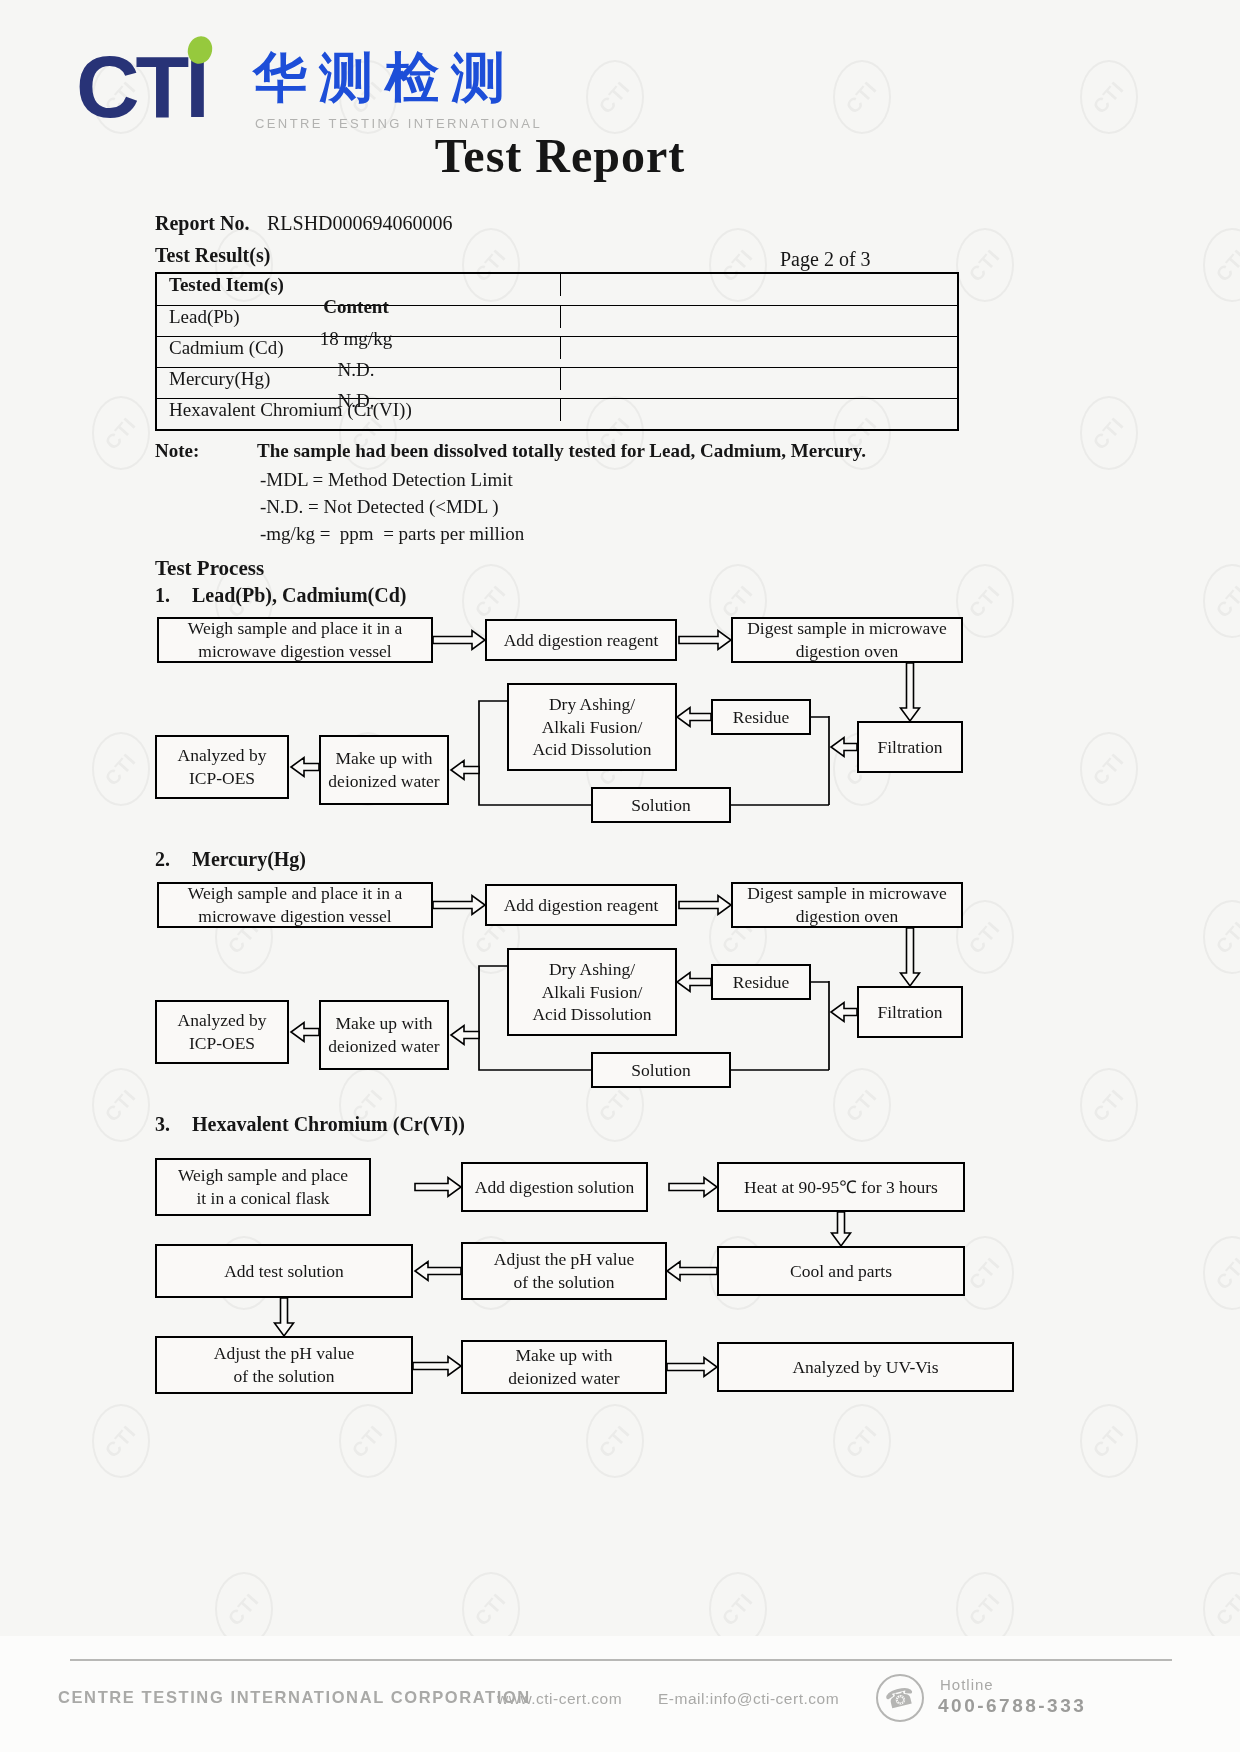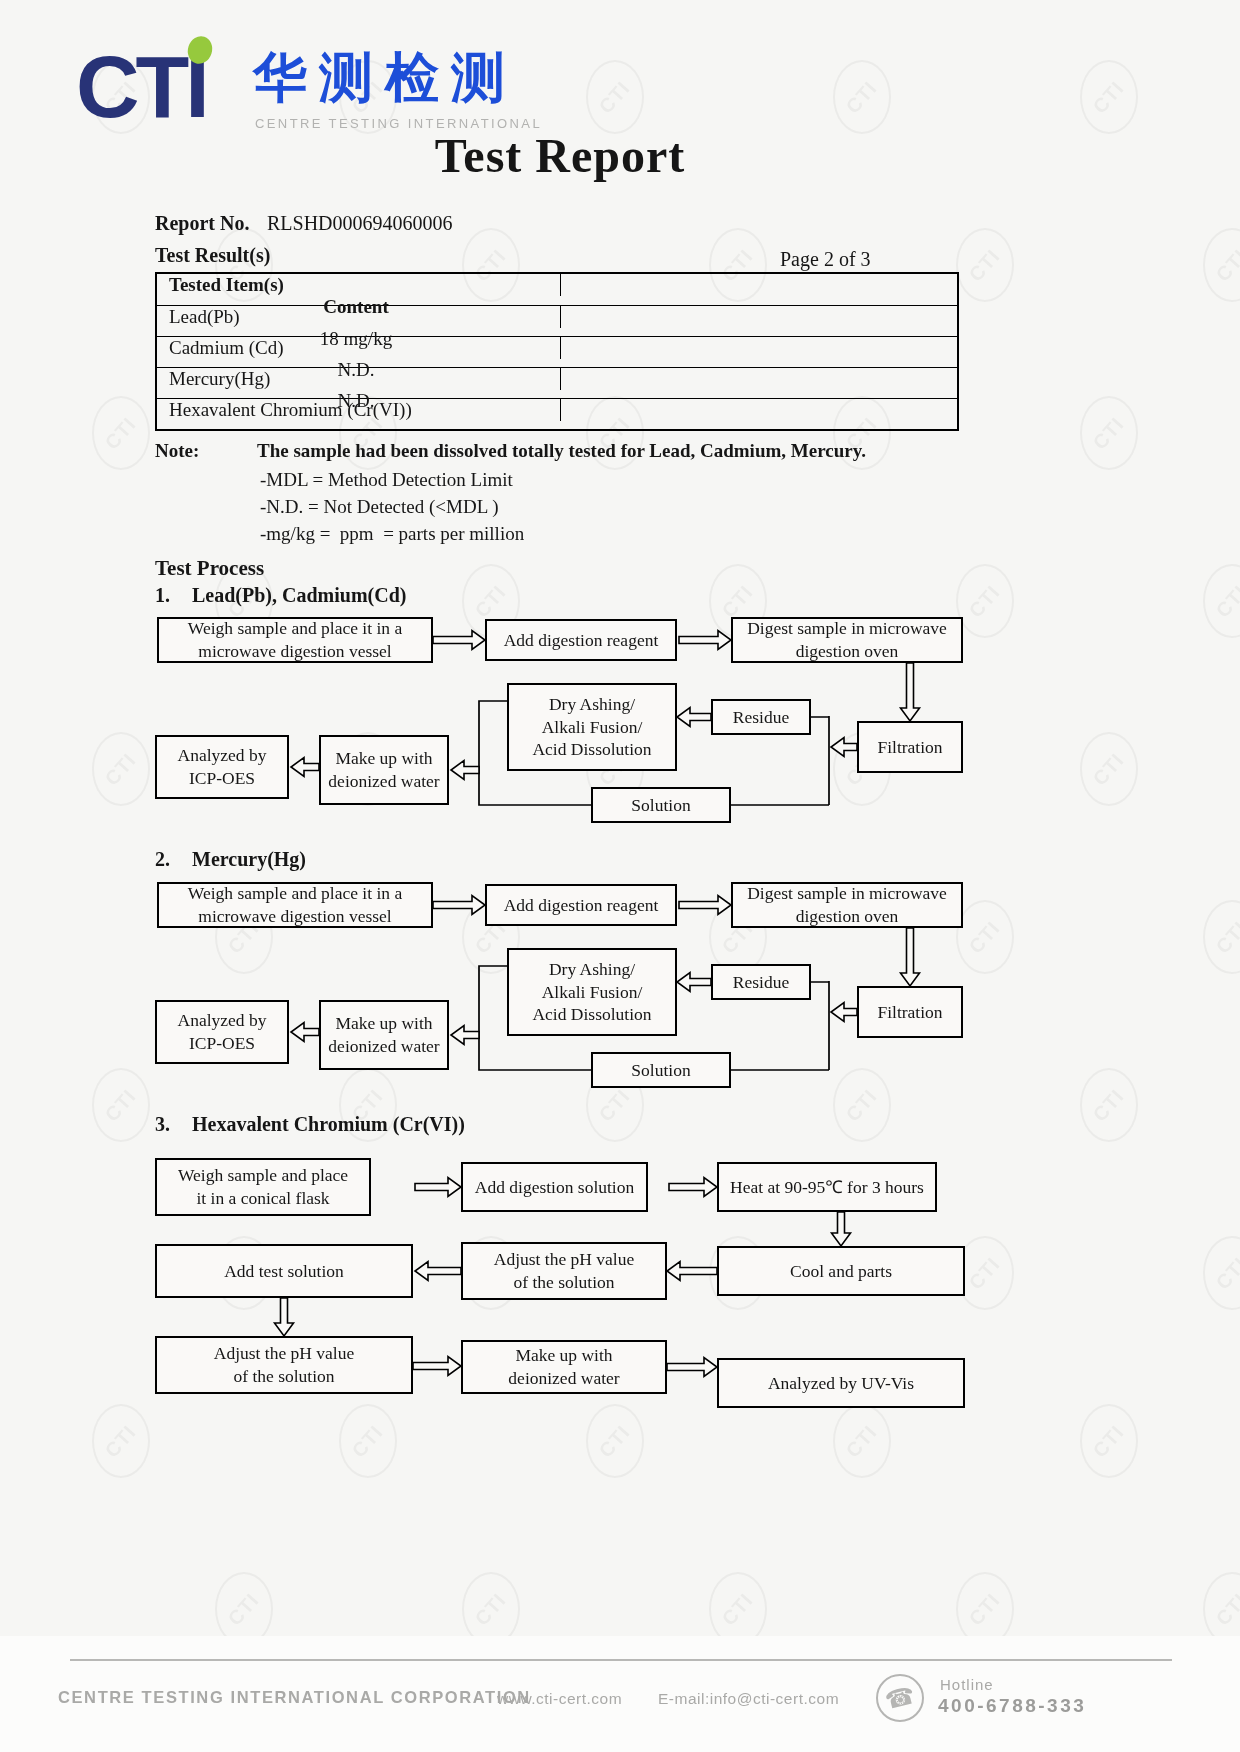--- a/index.html
+++ b/index.html
@@ -374,30 +374,30 @@
       <polygon points="682.5,62 682.5,83 676.5,83 686,96 695.5,83 689.5,83 689.5,62"></polygon>
       <polygon points="562,117.5 525,117.5 525,111.5 512,121 525,130.5 525,124.5 562,124.5"></polygon>
       <polygon points="306,117.5 273,117.5 273,111.5 260,121 273,130.5 273,124.5 306,124.5"></polygon>
       <polygon points="125.5,148 125.5,173 119.5,173 129,186 138.5,173 132.5,173 132.5,148"></polygon>
       <polygon points="258,212.5 293,212.5 293,206.5 306,216 293,225.5 293,219.5 258,219.5"></polygon>
       <polygon points="512,213.5 549,213.5 549,207.5 562,217 549,226.5 549,220.5 512,220.5"></polygon>
     </svg>
     <div class="fbox" style="left:0px;top:8px;width:216px;height:58px;">Weigh sample and place
 it in a conical flask</div>
     <div class="fbox" style="left:306px;top:12px;width:187px;height:50px;">Add digestion solution</div>
-    <div class="fbox" style="left:562px;top:12px;width:220px;height:50px;">Heat at 90-95℃  for 3 hours</div>
+    <div class="fbox" style="left:562px;top:12px;width:248px;height:50px;">Heat at 90-95℃  for 3 hours</div>
     <div class="fbox" style="left:562px;top:96px;width:248px;height:50px;">Cool and parts</div>
     <div class="fbox" style="left:306px;top:92px;width:206px;height:58px;">Adjust the pH value
 of the solution</div>
     <div class="fbox" style="left:0px;top:94px;width:258px;height:54px;">Add test solution</div>
     <div class="fbox" style="left:0px;top:186px;width:258px;height:58px;">Adjust the pH value
 of the solution</div>
     <div class="fbox" style="left:306px;top:190px;width:206px;height:54px;">Make up with
 deionized water</div>
-    <div class="fbox" style="left:562px;top:192px;width:248px;height:50px;margin-top:16px;">Analyzed by UV-Vis</div>
+    <div class="fbox" style="left:562px;top:192px;width:297px;height:50px;">Analyzed by UV-Vis</div>
   </div>
 
   <div class="abs bottom-band"></div>
   <div class="abs footer-line"></div>
   <div class="abs footer-text f-company">CENTRE TESTING INTERNATIONAL CORPORATION</div>
   <div class="abs footer-text f-web">www.cti-cert.com</div>
   <div class="abs footer-text f-mail">E-mail:info@cti-cert.com</div>
   <div class="abs f-phone-circle">
       <span>☎</span>
     </div>

